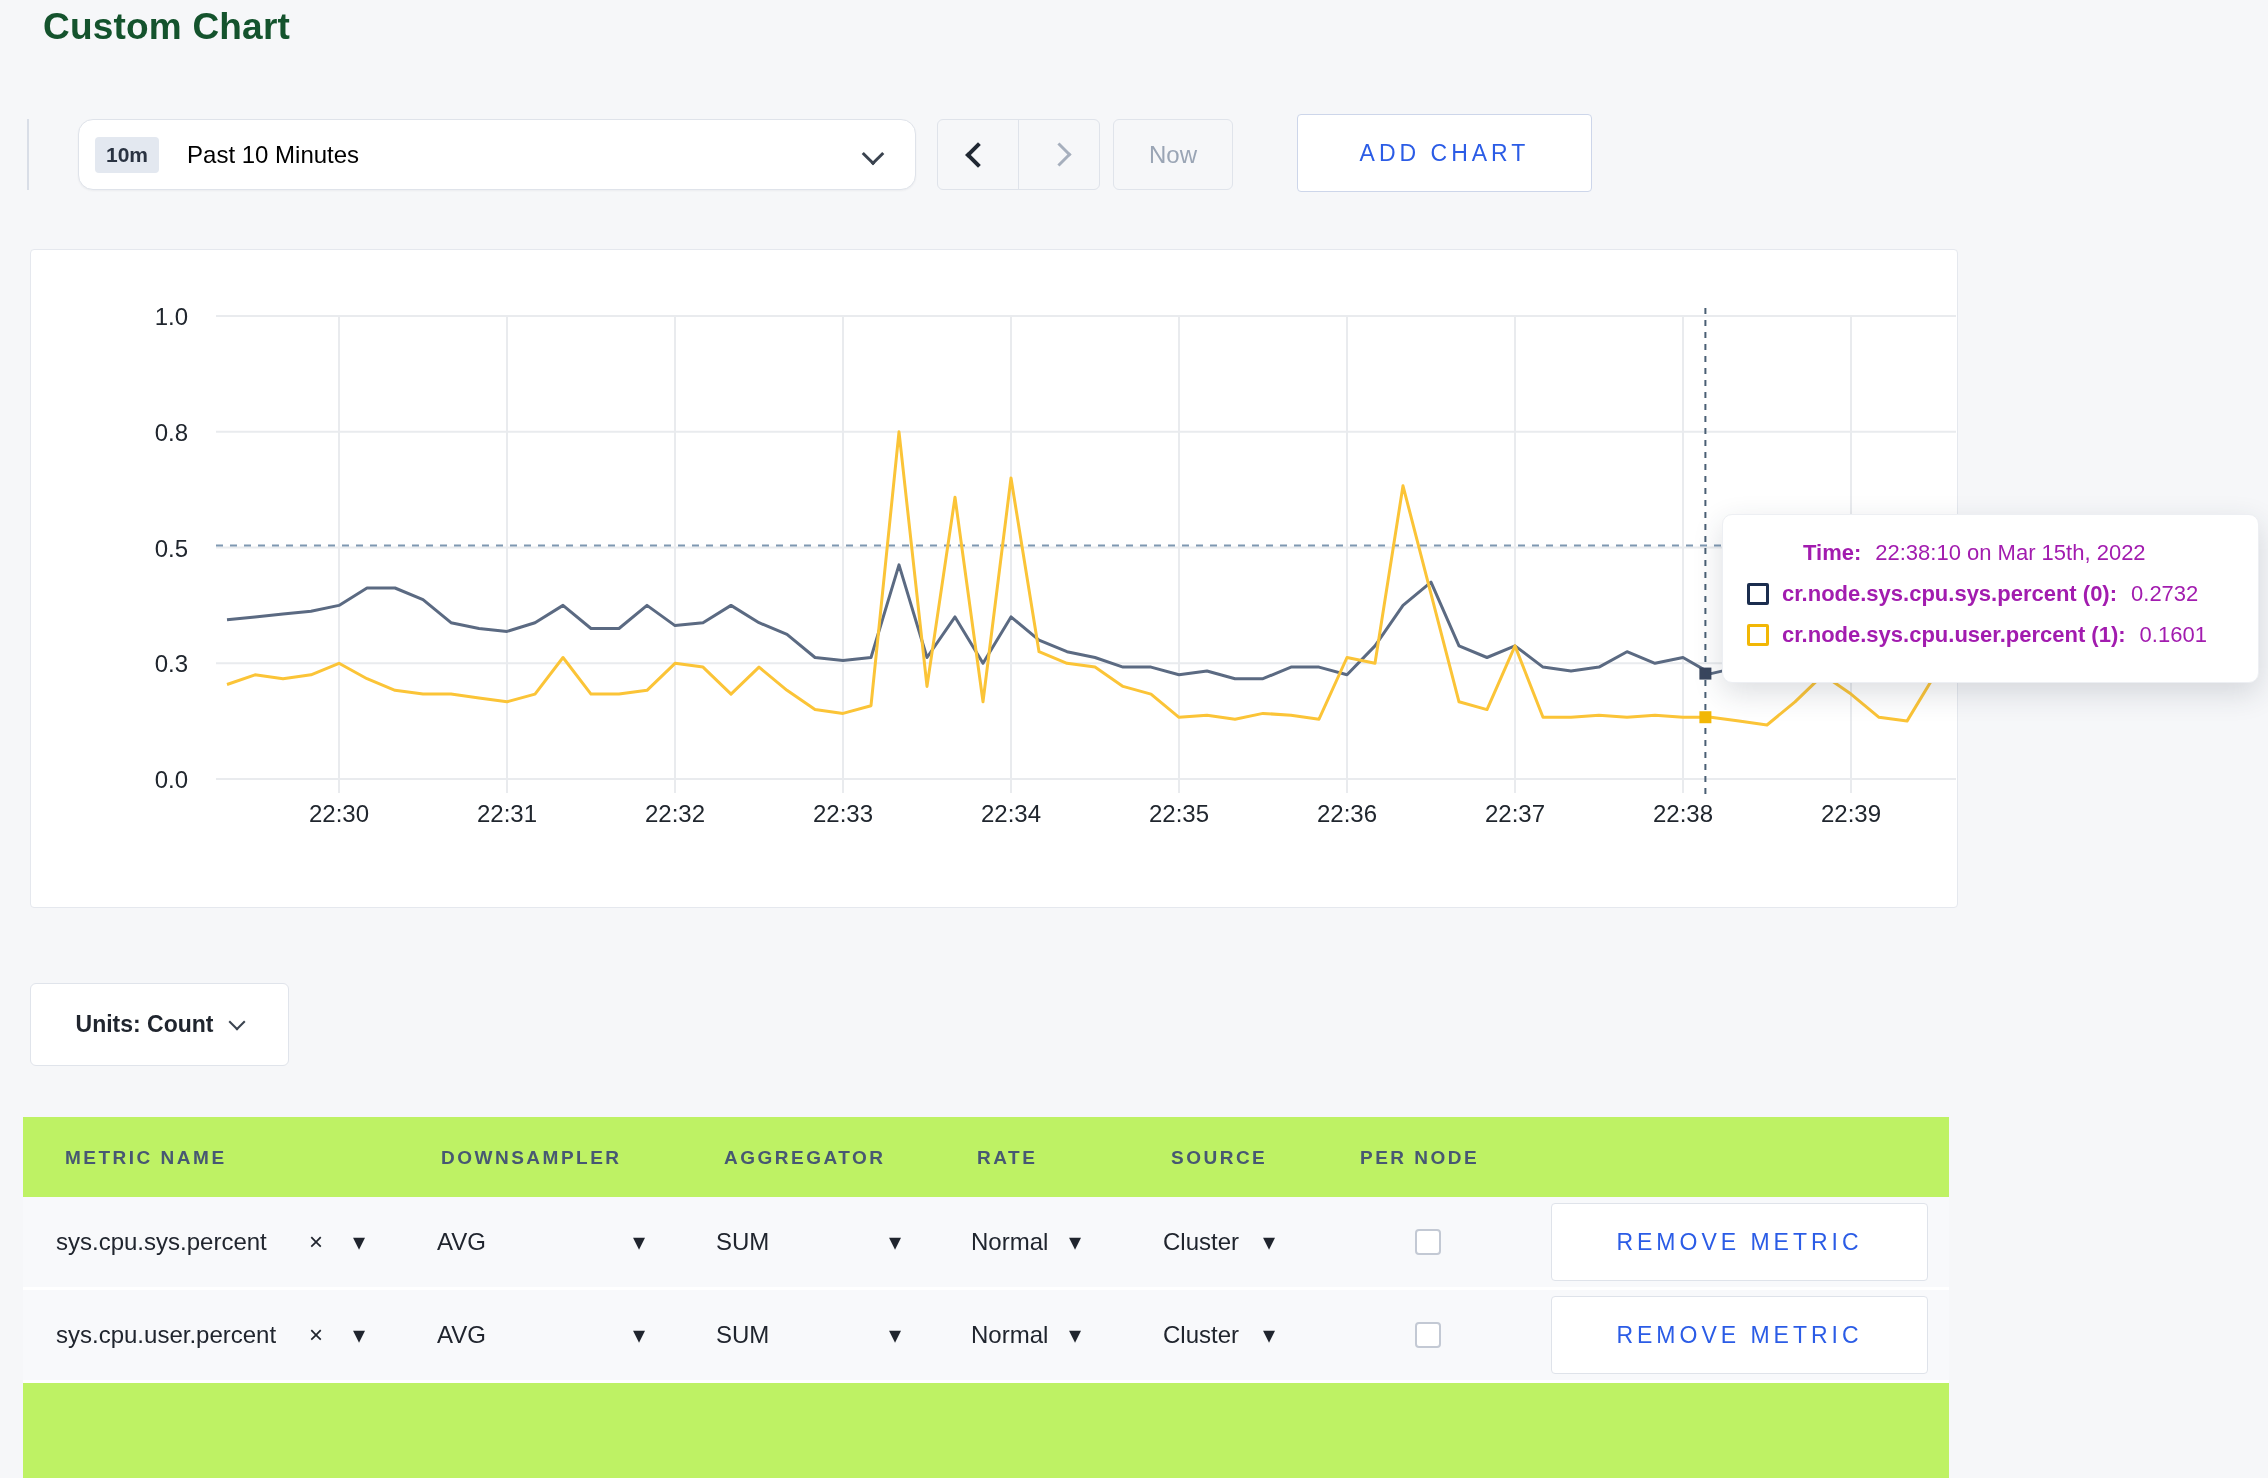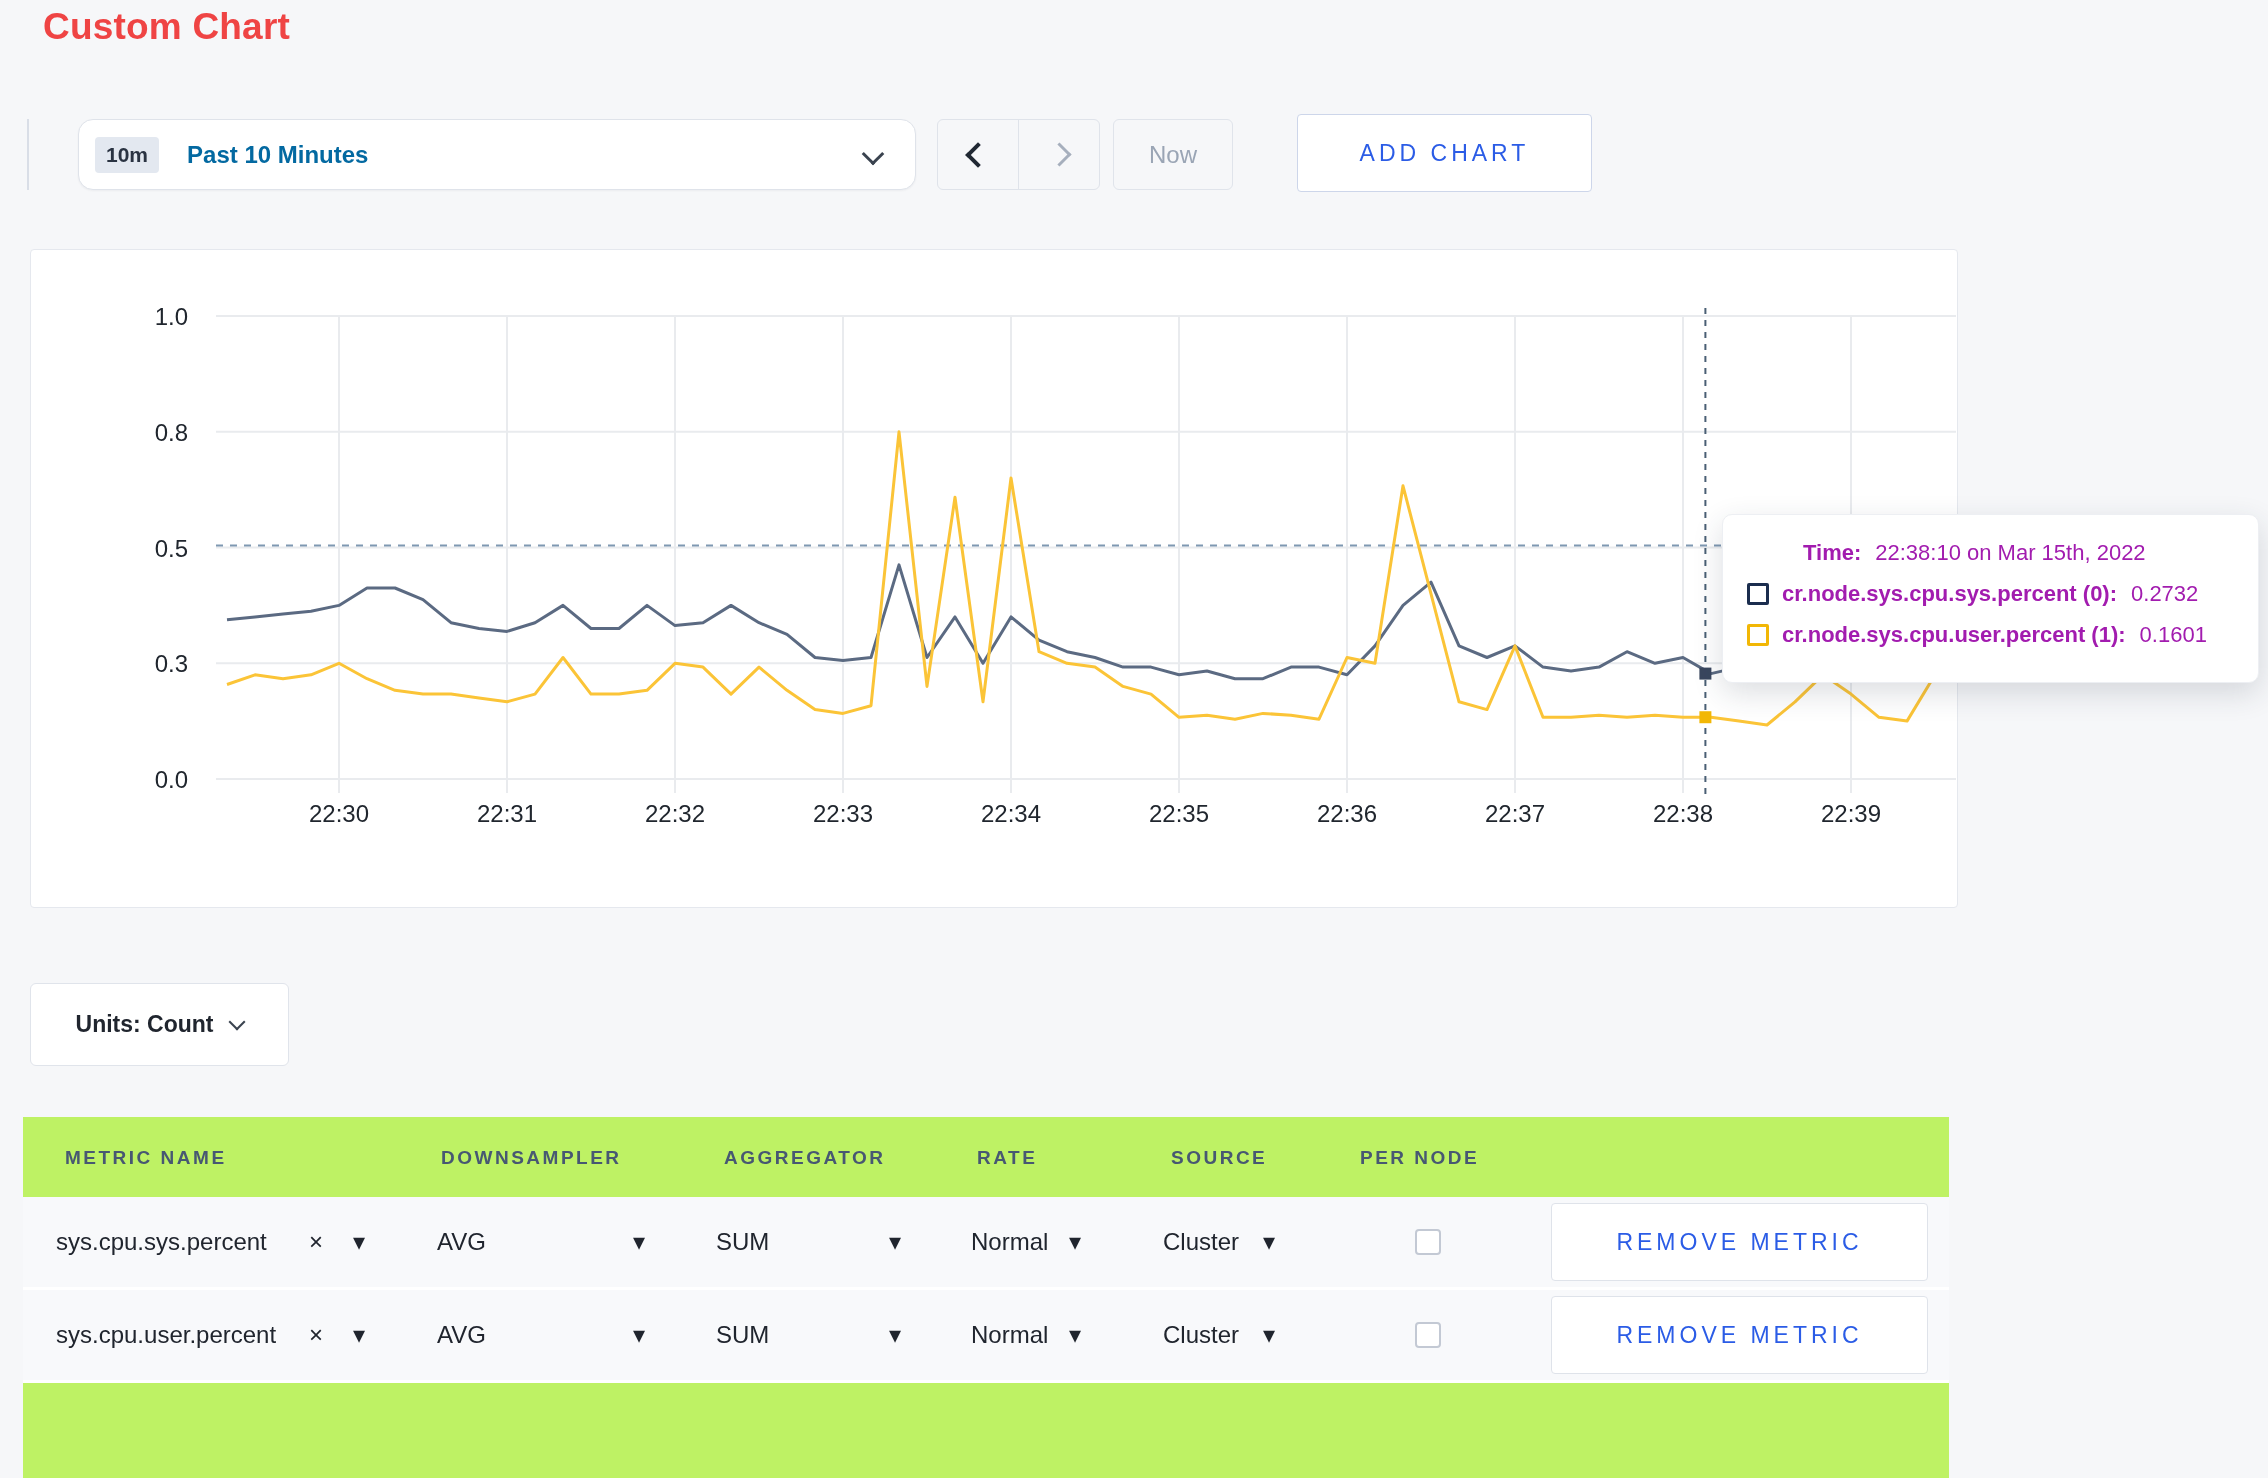--- a/index.html
+++ b/index.html
@@ -1,25 +1,25 @@
 <!DOCTYPE html>
 <html><head>
 <meta charset="utf-8">
 <style>
   html,body{margin:0;padding:0;}
   body{background:#f6f7f9;font-family:"Liberation Sans",sans-serif;color:#20252e;}
   .page{position:relative;width:2268px;height:1478px;background:#f6f7f9;overflow:hidden;}
   .abs{position:absolute;}
-  #page-title{left:43px;top:6px;font-size:37px;font-weight:600;color:#ef4444;letter-spacing:.2px;}
+  #page-title{left:43px;top:6px;font-size:37px;font-weight:600;color:#14532d;letter-spacing:.2px;}
   .rule{left:27px;top:119px;width:2px;height:71px;background:#d9dee7;}
   .timepicker{left:78px;top:119px;width:838px;height:71px;background:#fff;border:1px solid #dfe3ea;
     border-radius:15px;display:flex;align-items:center;padding-left:16px;box-sizing:border-box;
     box-shadow:0 1px 2px rgba(30,40,60,.05);cursor:pointer;}
   .badge{background:#e3e8f0;border-radius:4px;padding:6px 11px;font-size:21px;font-weight:700;color:#2a3342;}
-  .tp-label{margin-left:28px;font-size:24px;font-weight:700;color:#0369a1;}
+  .tp-label{margin-left:28px;font-size:24px;font-weight:400;color:#000000;}
   .chev{display:inline-block;width:13px;height:13px;border-right:3px solid #3a434f;border-bottom:3px solid #3a434f;transform:rotate(45deg);}
   .tp-chev{position:absolute;right:34px;top:26px;}
   .navgroup{left:937px;top:119px;width:163px;height:71px;border:1px solid #dfe3ea;border-radius:6px;display:flex;box-sizing:border-box;}
   .navbtn{flex:1;display:flex;align-items:center;justify-content:center;cursor:pointer;background:transparent;border:none;}
   .navbtn+.navbtn{border-left:1px solid #dfe3ea;}
   .chev-l{display:inline-block;width:14px;height:14px;border-left:4px solid #202833;border-bottom:4px solid #202833;transform:rotate(45deg);}
   .chev-r{display:inline-block;width:14px;height:14px;border-right:3px solid #a6afbd;border-bottom:3px solid #a6afbd;transform:rotate(-45deg);}
   .nowbtn{left:1113px;top:119px;width:120px;height:71px;border:1px solid #e0e4eb;border-radius:6px;
     color:#9aa5b5;font-size:24px;background:transparent;cursor:default;display:flex;align-items:center;justify-content:center;}
   .blue-btn{background:#fff;border:1px solid #dfe3ea;border-radius:4px;color:#2b5ce6;

